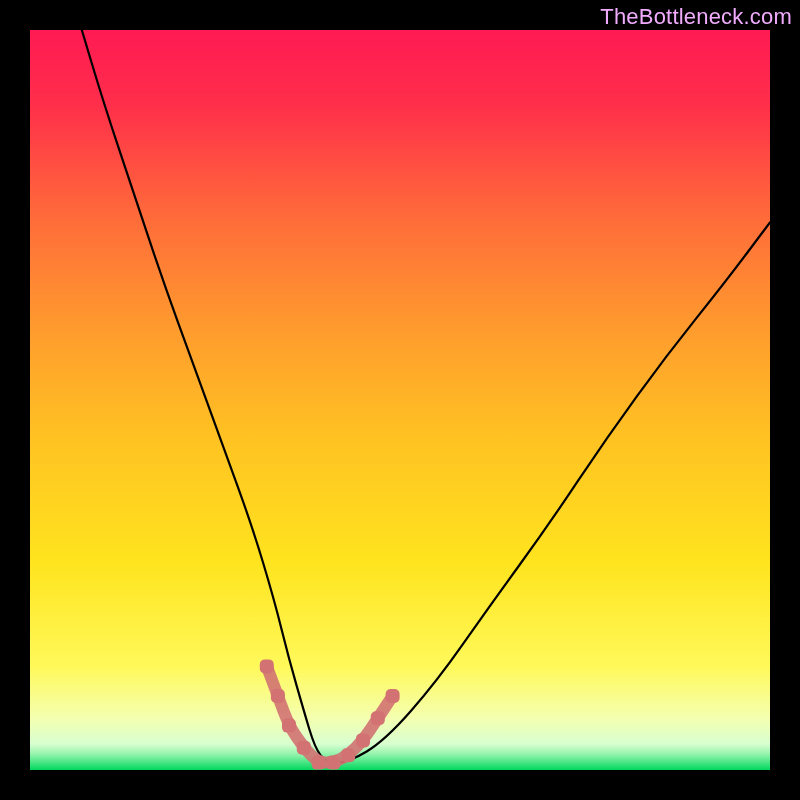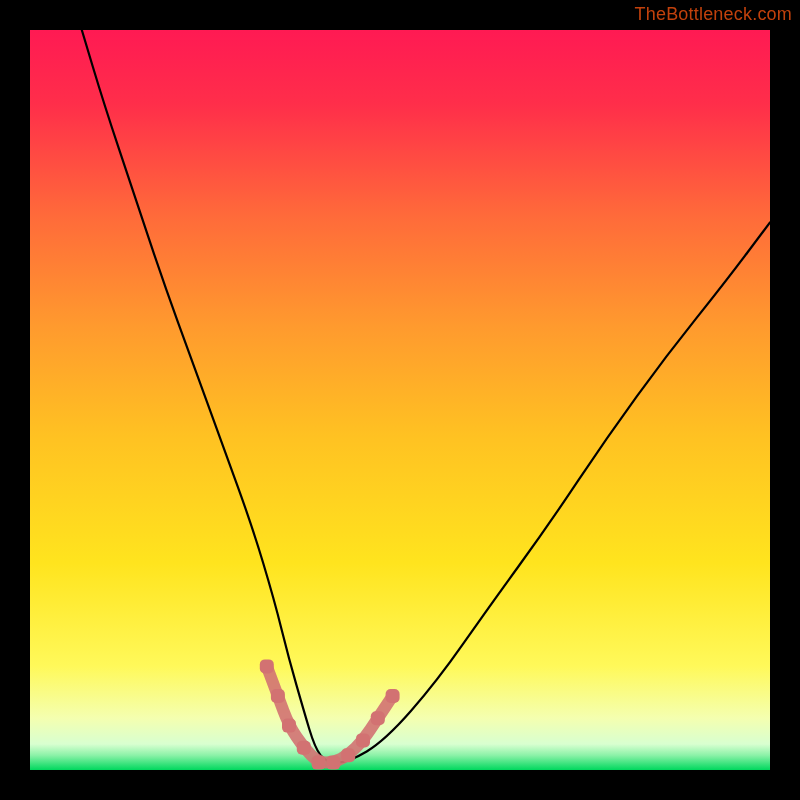--- a/index.html
+++ b/index.html
@@ -28,22 +28,22 @@
     overflow: hidden;
   }
   .gradient {
     position: absolute;
     inset: 0;
   }
   .watermark {
     position: absolute;
     top: 4px;
     right: 8px;
-    color: #c2410c;
-    font-size: 18px;
+    color: #f0abfc;
+    font-size: 22px;
     font-weight: 500;
     letter-spacing: 0.2px;
     font-family: Arial, Helvetica, sans-serif;
   }
   svg.curve {
     position: absolute;
     inset: 0;
   }
 </style>
 </head>

